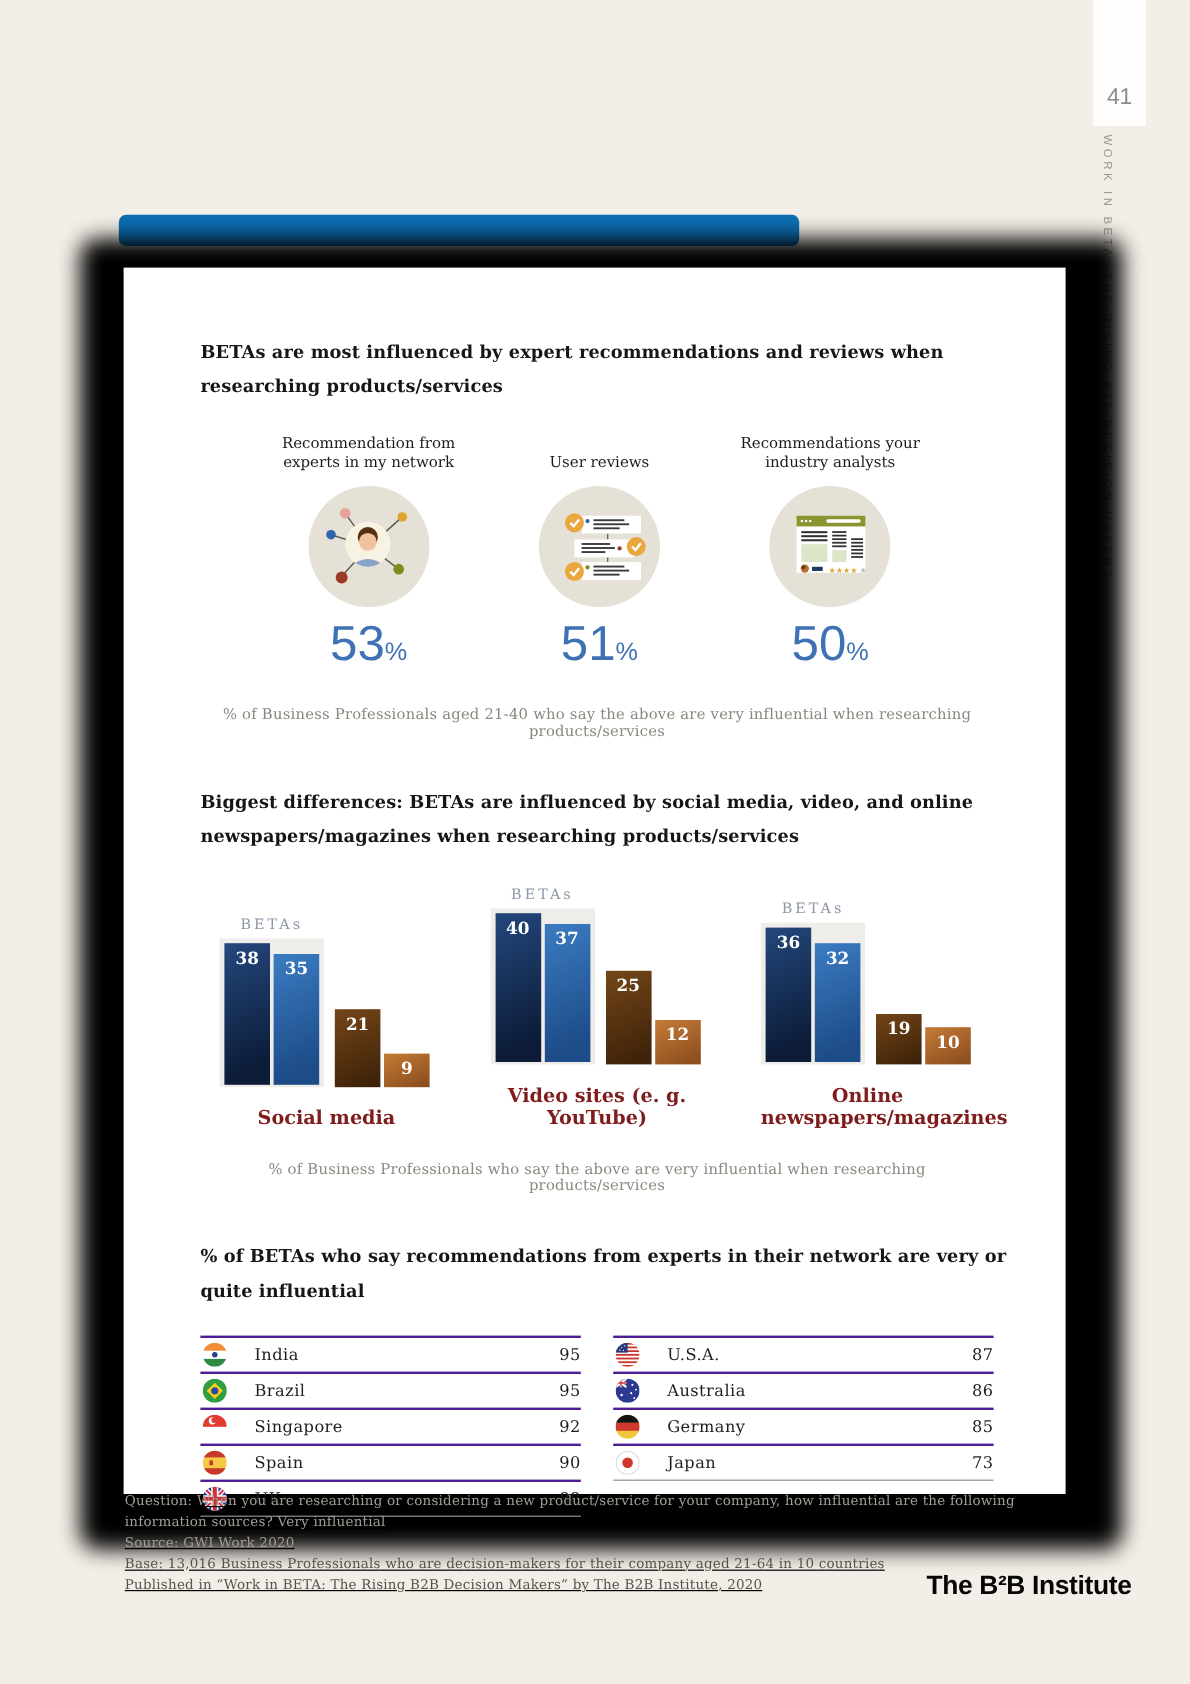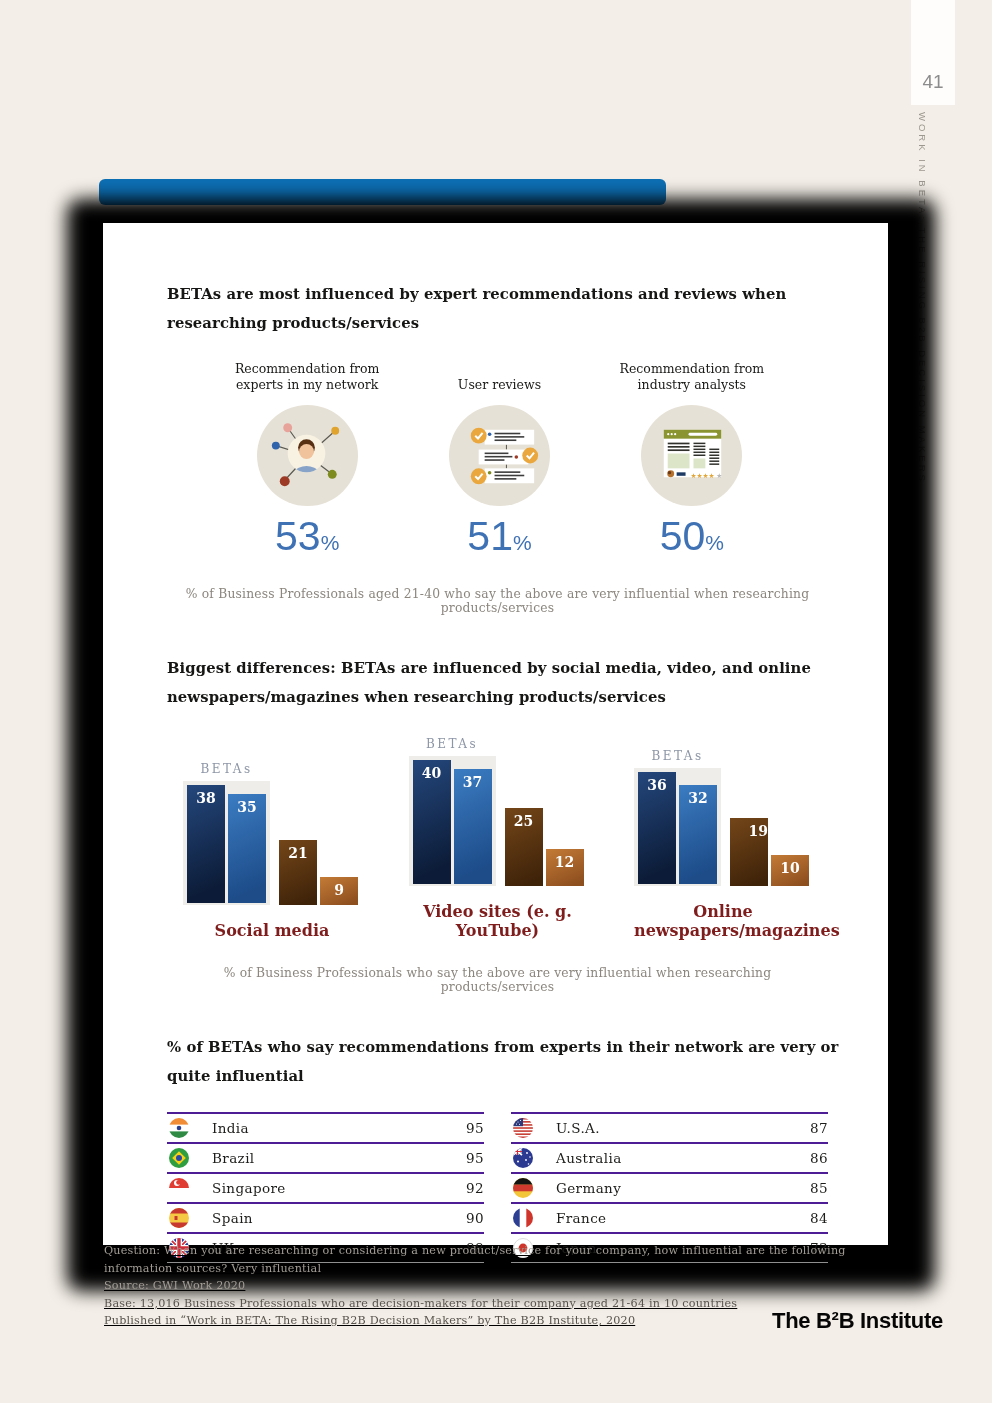--- a/index.html
+++ b/index.html
@@ -133,21 +133,21 @@
           <path d="M26.5 31 l2.8 2.8 l4.6 -5.6" stroke="#fff" stroke-width="2" fill="none"></path>
           <circle cx="82" cy="51" r="8" fill="#e9a73d"></circle>
           <path d="M78.5 51 l2.8 2.8 l4.6 -5.6" stroke="#fff" stroke-width="2" fill="none"></path>
           <circle cx="30" cy="72" r="8" fill="#e9a73d"></circle>
           <path d="M26.5 72 l2.8 2.8 l4.6 -5.6" stroke="#fff" stroke-width="2" fill="none"></path>
         </svg>
         <div class="pct"><span>51</span><span class="sign">%</span></div>
       </div>
 
       <div class="stat-col">
-        <div class="stat-label">Recommendation from industry analysts</div>
+        <div class="stat-label">Recommendations your industry analysts</div>
         <svg class="stat-circle" width="101" height="101" viewBox="0 0 102 102">
           <circle cx="51" cy="51" r="51" fill="#e6e1d6"></circle>
           <rect x="23" y="25" width="58" height="48" fill="#fff"></rect>
           <rect x="23" y="25" width="58" height="9" fill="#8a9430"></rect>
           <circle cx="27.5" cy="29.5" r="1.1" fill="#fff"></circle>
           <circle cx="31" cy="29.5" r="1.1" fill="#fff"></circle>
           <circle cx="34.5" cy="29.5" r="1.1" fill="#fff"></circle>
           <rect x="48" y="28" width="29" height="3" rx="1.5" fill="#fff"></rect>
           <rect x="27" y="38" width="22" height="1.7" fill="#30302c"></rect>
           <rect x="27" y="41.4" width="22" height="1.7" fill="#30302c"></rect>
@@ -233,21 +233,21 @@
             <div class="beta-label">BETAs</div>
             <div class="panel">
               <div class="bar b1" style="height: 112px;">
                   <span>36</span>
                 </div>
               <div class="bar b2" style="height: 99px;">
                   <span>32</span>
                 </div>
             </div>
           </div>
-          <div class="bar b3" style="height: 68px; justify-content: flex-end;">
+          <div class="bar b3" style="height: 42px;">
               <span>19</span>
             </div>
           <div class="bar b4" style="height: 31px;">
               <span>10</span>
             </div>
         </div>
         <div class="chart-caption">Online newspapers/magazines</div>
       </div>
     </div>
 
@@ -373,31 +373,20 @@
                 <rect y="6.7" width="20" height="6.6" fill="#cf3a2e"></rect>
               </g>
           </svg>
           <span class="name">Germany</span>
           <span class="val">85</span>
         </div>
         <div class="crow">
           <svg class="flag" viewBox="0 0 20 20">
             <g clip-path="url(#fc)">
                 <rect width="20" height="20" fill="#fff"></rect>
-                <rect width="6.7" height="20" fill="#2c3f92"></rect>
-                <rect x="13.3" width="6.7" height="20" fill="#d0352b"></rect>
-              </g>
-          </svg>
-          <span class="name">France</span>
-          <span class="val">84</span>
-        </div>
-        <div class="crow">
-          <svg class="flag" viewBox="0 0 20 20">
-            <g clip-path="url(#fc)">
-                <rect width="20" height="20" fill="#fff"></rect>
                 <circle cx="10" cy="10" r="4.4" fill="#d0352b"></circle>
               </g>
             <circle cx="10" cy="10" r="9.5" fill="none" stroke="#ddd" stroke-width="1"></circle>
           </svg>
           <span class="name">Japan</span>
           <span class="val">73</span>
         </div>
       </div>
     </div>
   </div>

